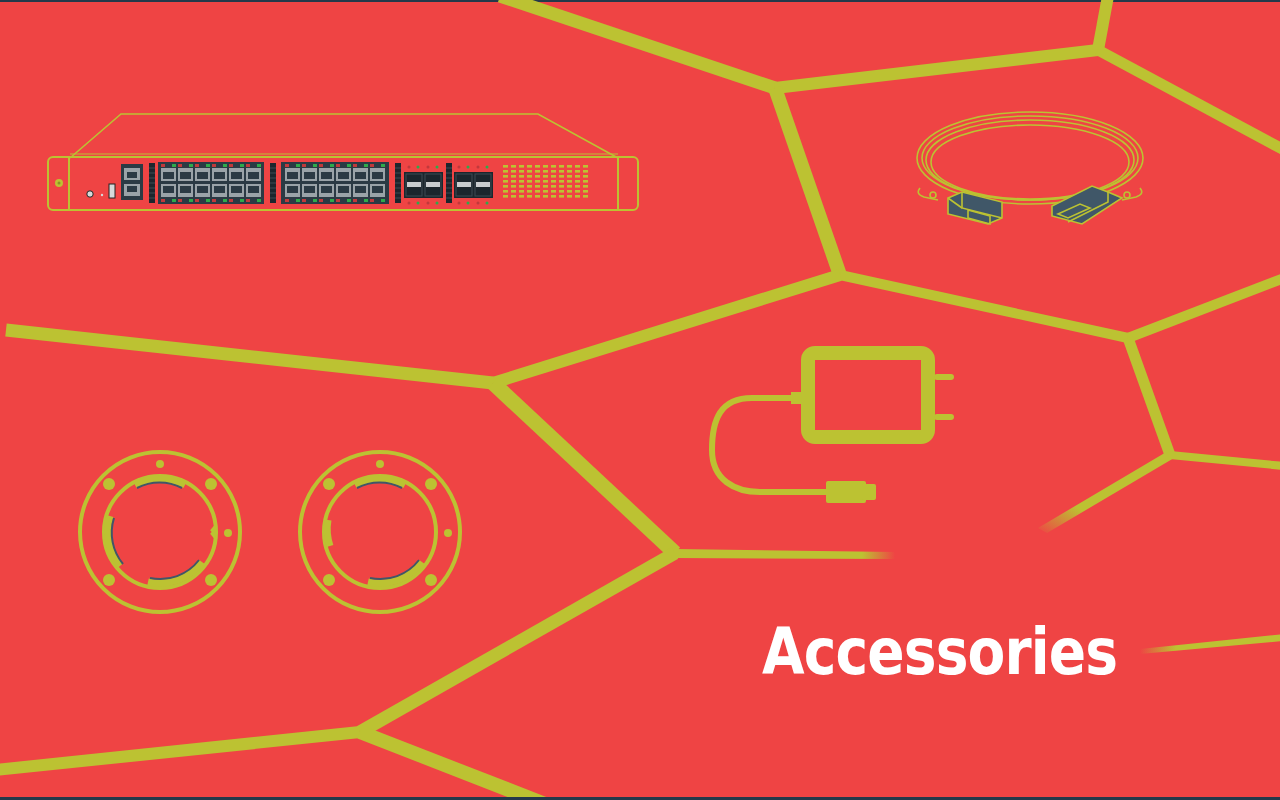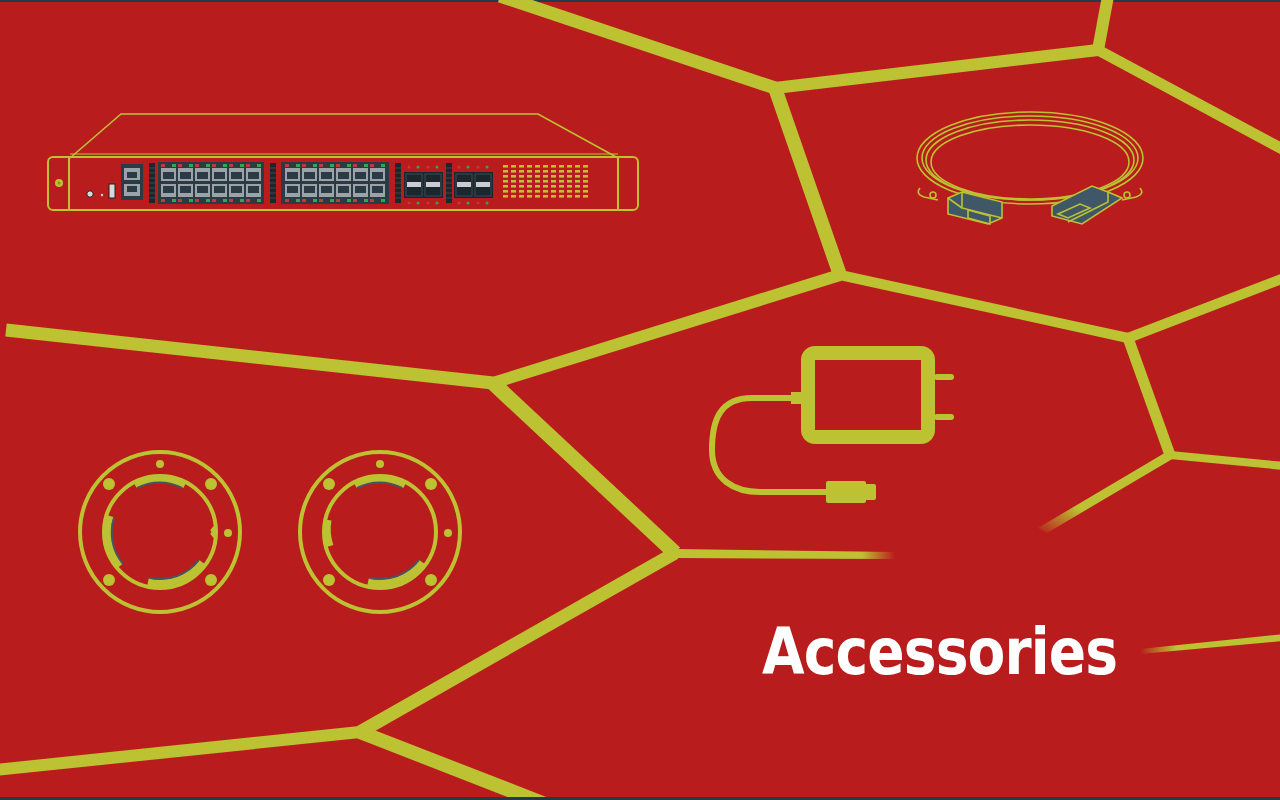--- a/index.html
+++ b/index.html
@@ -7,21 +7,21 @@
       padding: 0;
       width: 1280px;
       height: 800px;
       overflow: hidden;
       background: #1e3242;
     }
     .banner {
       position: relative;
       width: 1280px;
       height: 800px;
-      background: #b91c1c;
+      background: #ef4444;
       overflow: hidden;
     }
     .banner svg.art {
       position: absolute;
       left: 0;
       top: 0;
       width: 1280px;
       height: 800px;
     }
     .title {

